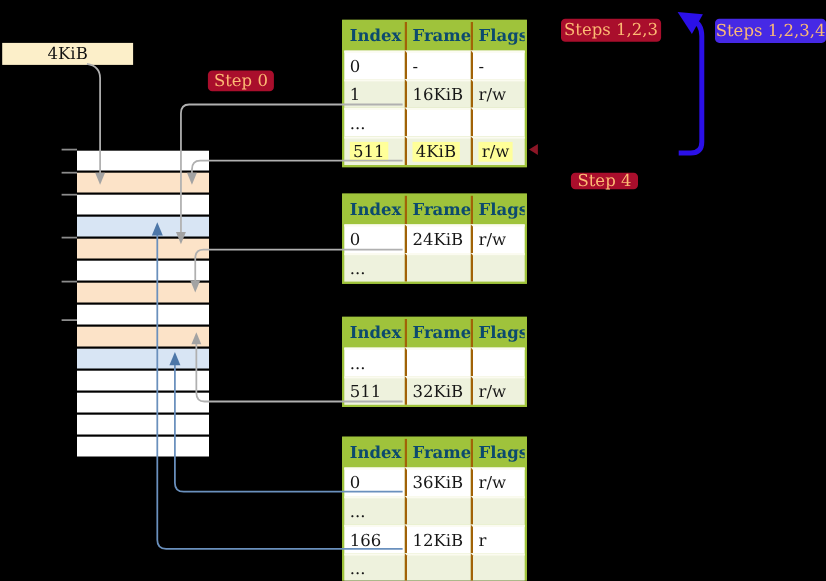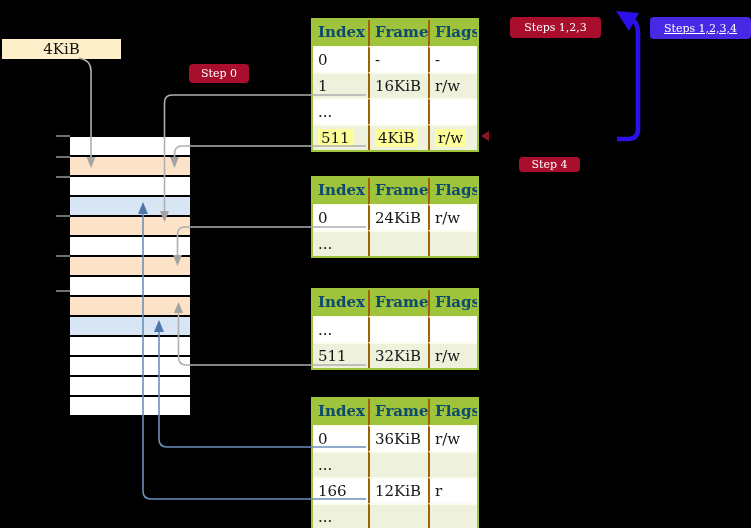--- a/index.html
+++ b/index.html
@@ -1,22 +1,22 @@
 <!DOCTYPE html>
 <html><head>
 <meta charset="utf-8">
 <style>
   html,body{margin:0;padding:0;background:#000;}
   #stage{position:relative;width:751px;height:528px;background:#000;overflow:hidden;
          font-family:"DejaVu Serif","Liberation Serif",serif;}
   
-  .tag{position:absolute;color:#ffffff;font-size:11px;line-height:1;display:flex;
+  .tag{position:absolute;color:#fdba74;font-size:15px;line-height:1;display:flex;
        align-items:center;justify-content:center;border-radius:4px;white-space:nowrap;}
   .tag.red{background:#a90e2c;}
-  .tag.blue{background:#4629e5;text-decoration:underline;}
+  .tag.blue{background:#4629e5;}
   #size-box{position:absolute;left:2px;top:39px;width:119px;height:20px;background:#fcefc9;
             color:#111;font-size:15px;display:flex;align-items:center;justify-content:center;}
   
   #mem{position:absolute;left:70px;top:137px;width:120px;height:278px;display:grid;
        grid-template-rows:repeat(14,1fr);gap:2px;background:#000;}
   .mrow{width:100%;}
   .mrow.white{background:#ffffff;}
   .mrow.orange{background:#fce3c8;}
   .mrow.blue{background:#d8e5f4;}
   

